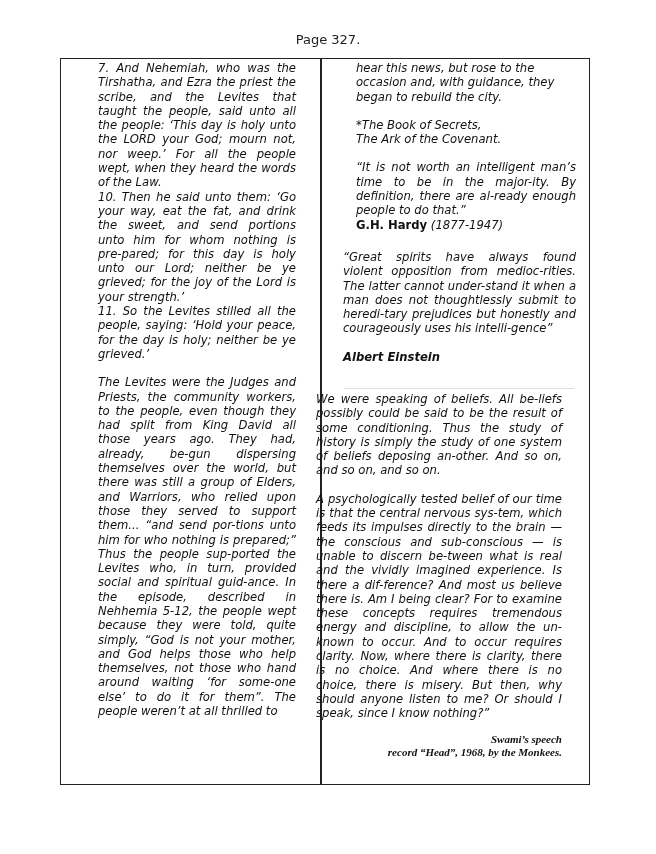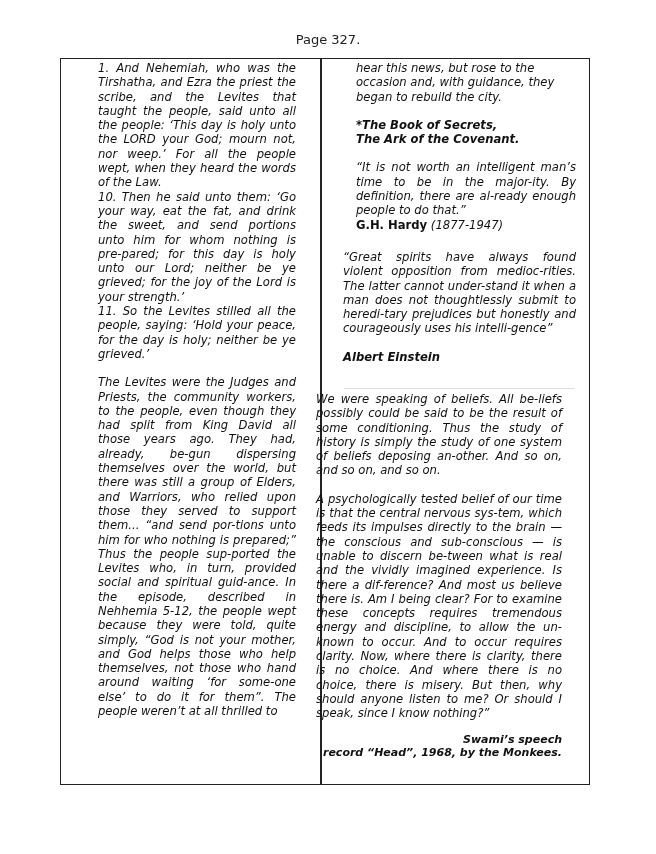--- a/index.html
+++ b/index.html
@@ -11,36 +11,36 @@
            border: 1.5px solid #222; box-sizing: border-box; }
   .divider { position: absolute; left: 320px; top: 58px; width: 1.5px; height: 727px; background: #222; }
   .col { position: absolute; font-style: italic; font-size: 11.6px; line-height: 14.3px; text-align: justify; }
   .col-left { left: 98px; top: 61px; width: 198px; }
   .col-right-top { left: 356px; top: 61px; width: 220px; }
   .col-right-mid { left: 343px; top: 250px; width: 233px; }
   .col-right-bot { left: 316px; top: 392px; width: 246px; }
   p { margin: 0; }
   .gap { height: 14px; }
   .gap2 { height: 12px; }
-  .upright { font-style: italic; text-align: left; font-weight: bold; }
+  .upright { font-style: italic; text-align: left; }
   .attrib { }
   .bold { font-weight: bold; }
   .hr-small { position: absolute; left: 344px; top: 388px; width: 230px; height: 1px; background: #ddd; }
-  .src { text-align: right; font-weight: bold; font-style: italic; font-size: 11px; line-height: 13.5px; }
+  .src { text-align: right; font-weight: bold; font-style: italic; font-size: 11px; line-height: 13.5px; font-family: Liberation Serif, serif; }
 </style>
 </head>
 <body>
 
 <div class="page-title">Page 327.</div>
 
 <div class="frame"></div>
 <div class="divider"></div>
 
 <div class="col col-left">
-  <p>1.  And Nehemiah, who was the Tirshatha, and Ezra the priest the scribe, and the Levites that taught the people, said unto all the people: ‘This day is holy unto the LORD your God; mourn not, nor weep.’  For all the people wept, when they heard the words of the Law.</p>
+  <p>7.  And Nehemiah, who was the Tirshatha, and Ezra the priest the scribe, and the Levites that taught the people, said unto all the people: ‘This day is holy unto the LORD your God; mourn not, nor weep.’  For all the people wept, when they heard the words of the Law.</p>
   <p>10.  Then he said unto them:  ‘Go your way, eat the fat, and drink the sweet, and send portions unto him for whom nothing is pre-pared;  for this day is holy unto our Lord; neither be ye grieved; for the joy of the Lord is your strength.’</p>
   <p>11.  So the Levites stilled all the people, saying: ‘Hold your peace, for the day is holy;  neither be ye grieved.’</p>
   <div class="gap"></div>
   <p>The Levites were the Judges and Priests, the community workers, to the people, even though they had split from King David all those years ago.  They had, already, be-gun dispersing themselves over the world, but there was still a group of Elders, and Warriors, who relied upon those they served to support them... “and send por-tions unto him for who nothing is prepared;”  Thus the people sup-ported the Levites who, in turn, provided social and spiritual guid-ance.  In the episode, described in Nehhemia 5-12, the people wept because they were told, quite simply, “God is not your mother, and God helps those who help themselves, not those who hand around waiting ‘for some-one else’ to do it for them”.  The people weren’t at all thrilled to</p>
 </div>
 
 <div class="col col-right-top">
   <p style="text-align:left">hear this news, but rose to the occasion and, with guidance, they began to rebuild the city.</p>
   <div class="gap"></div>
   <p class="upright">*The Book of Secrets,</p>

